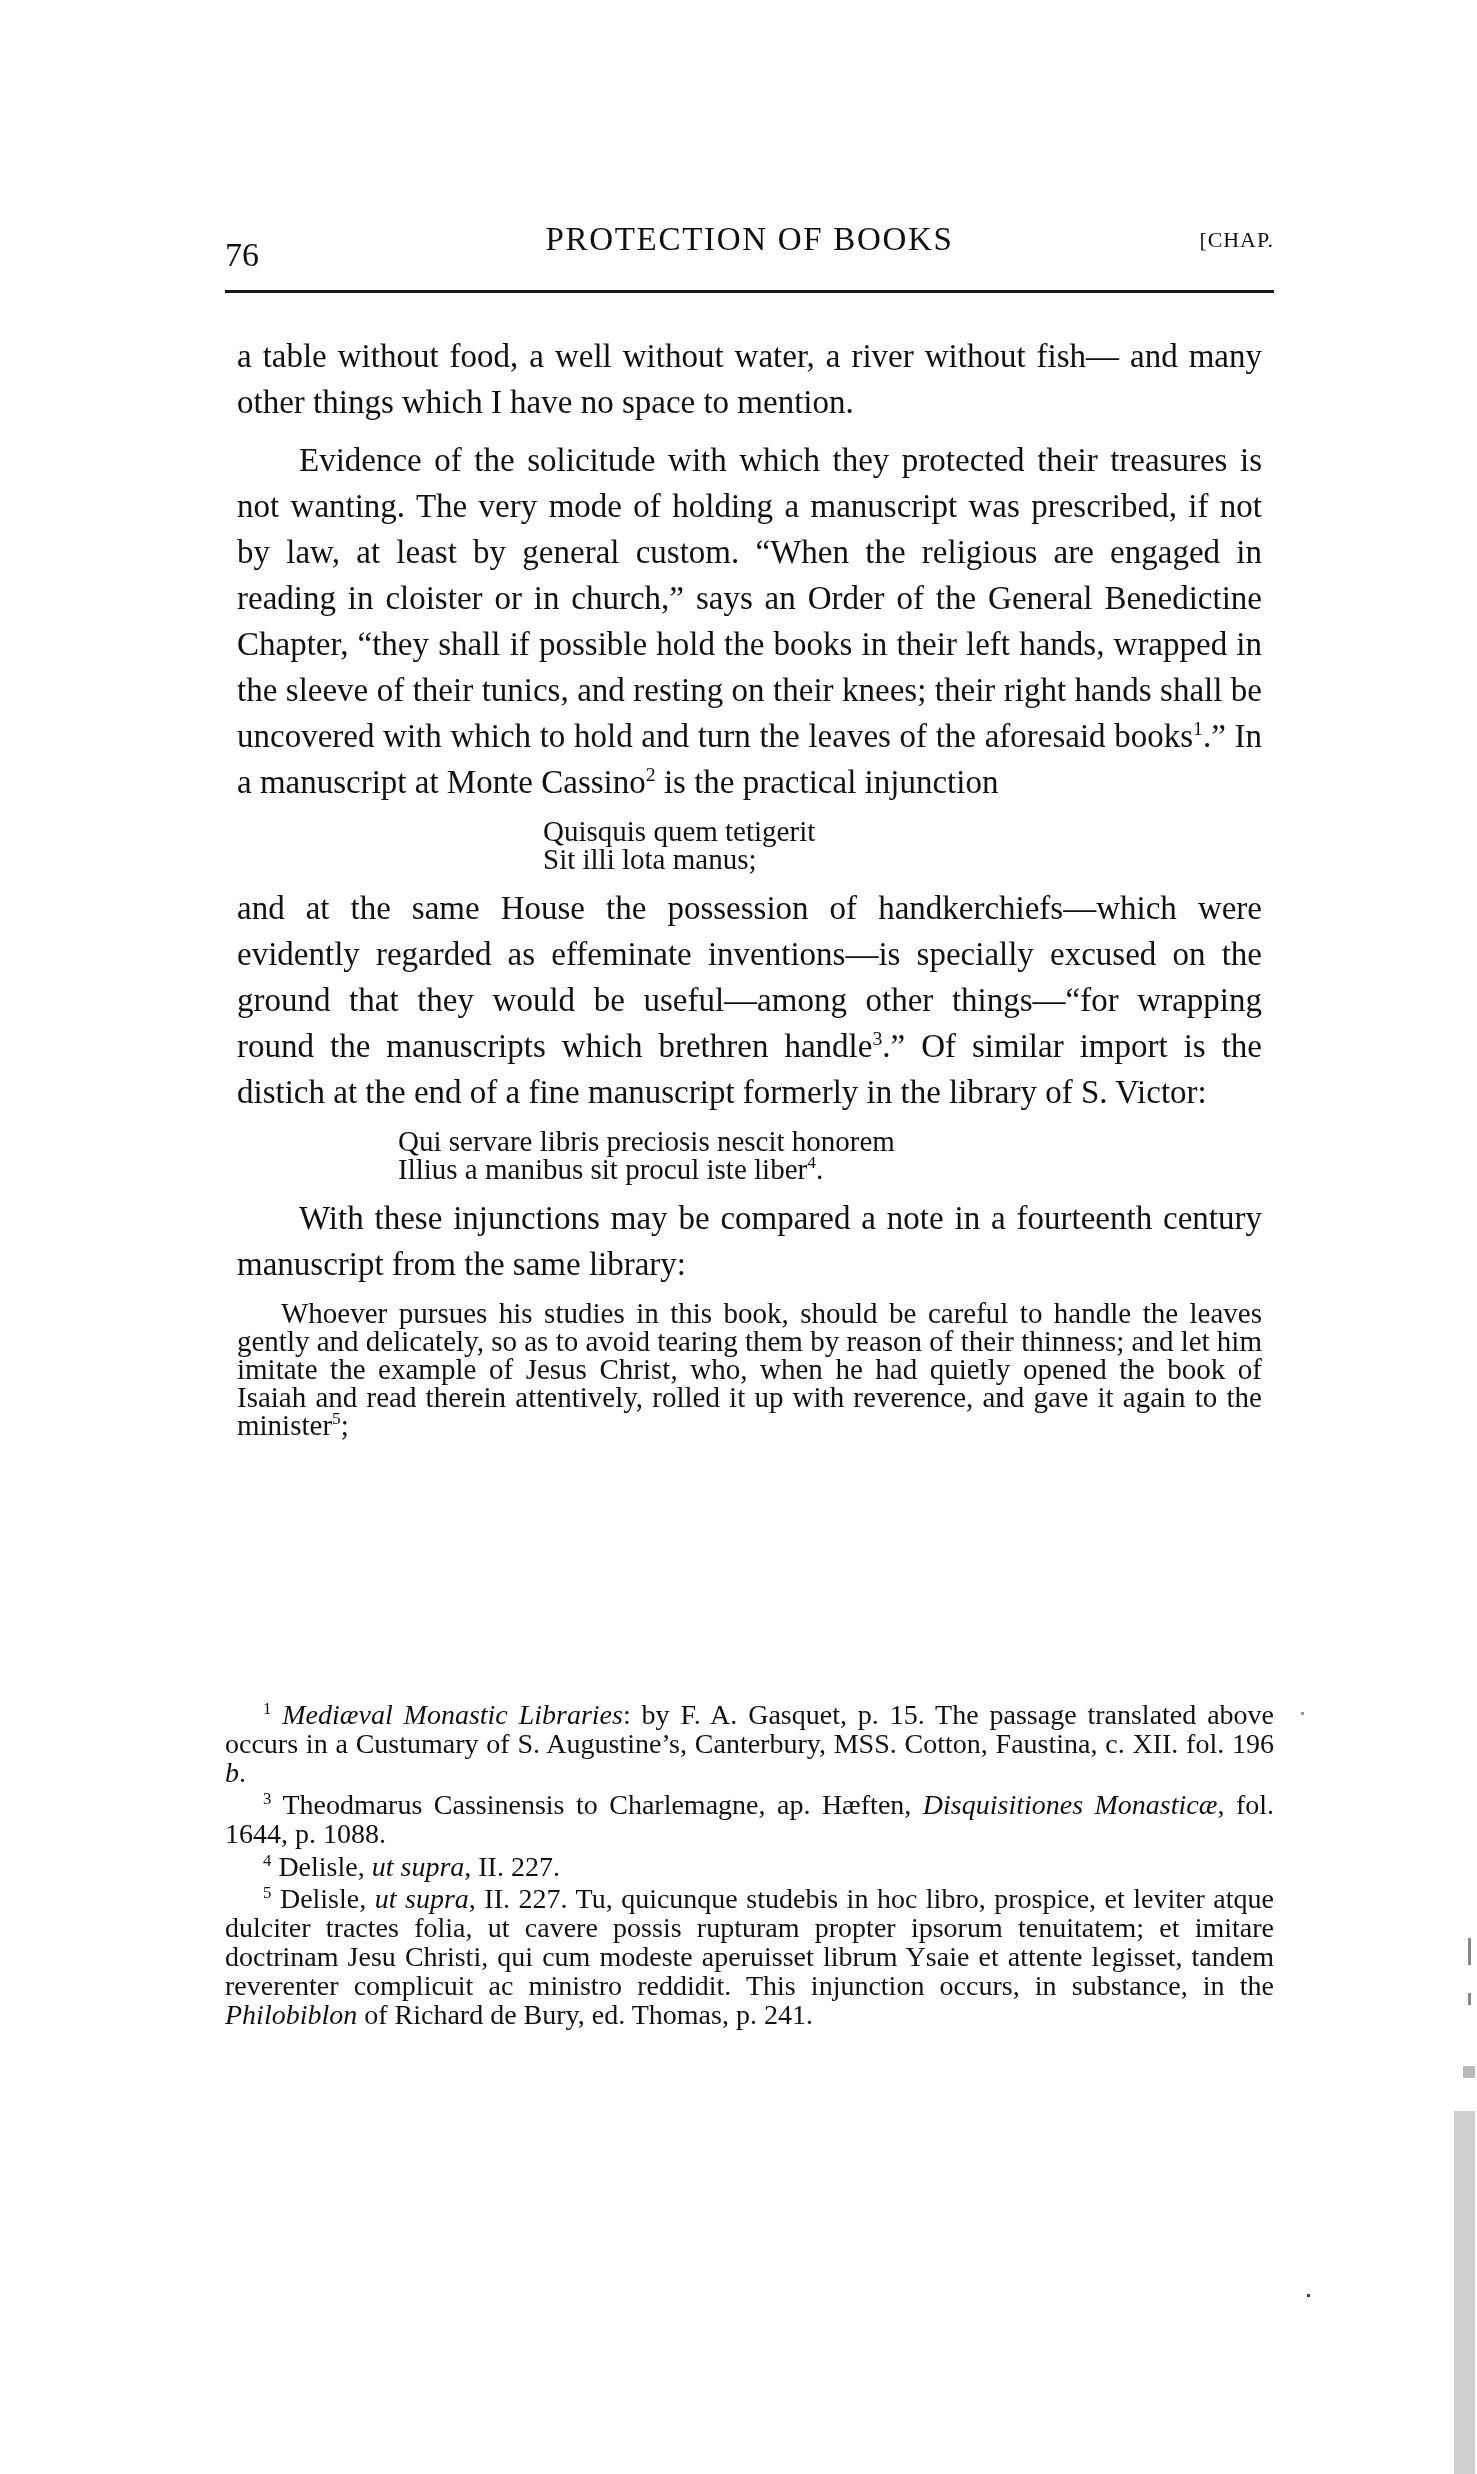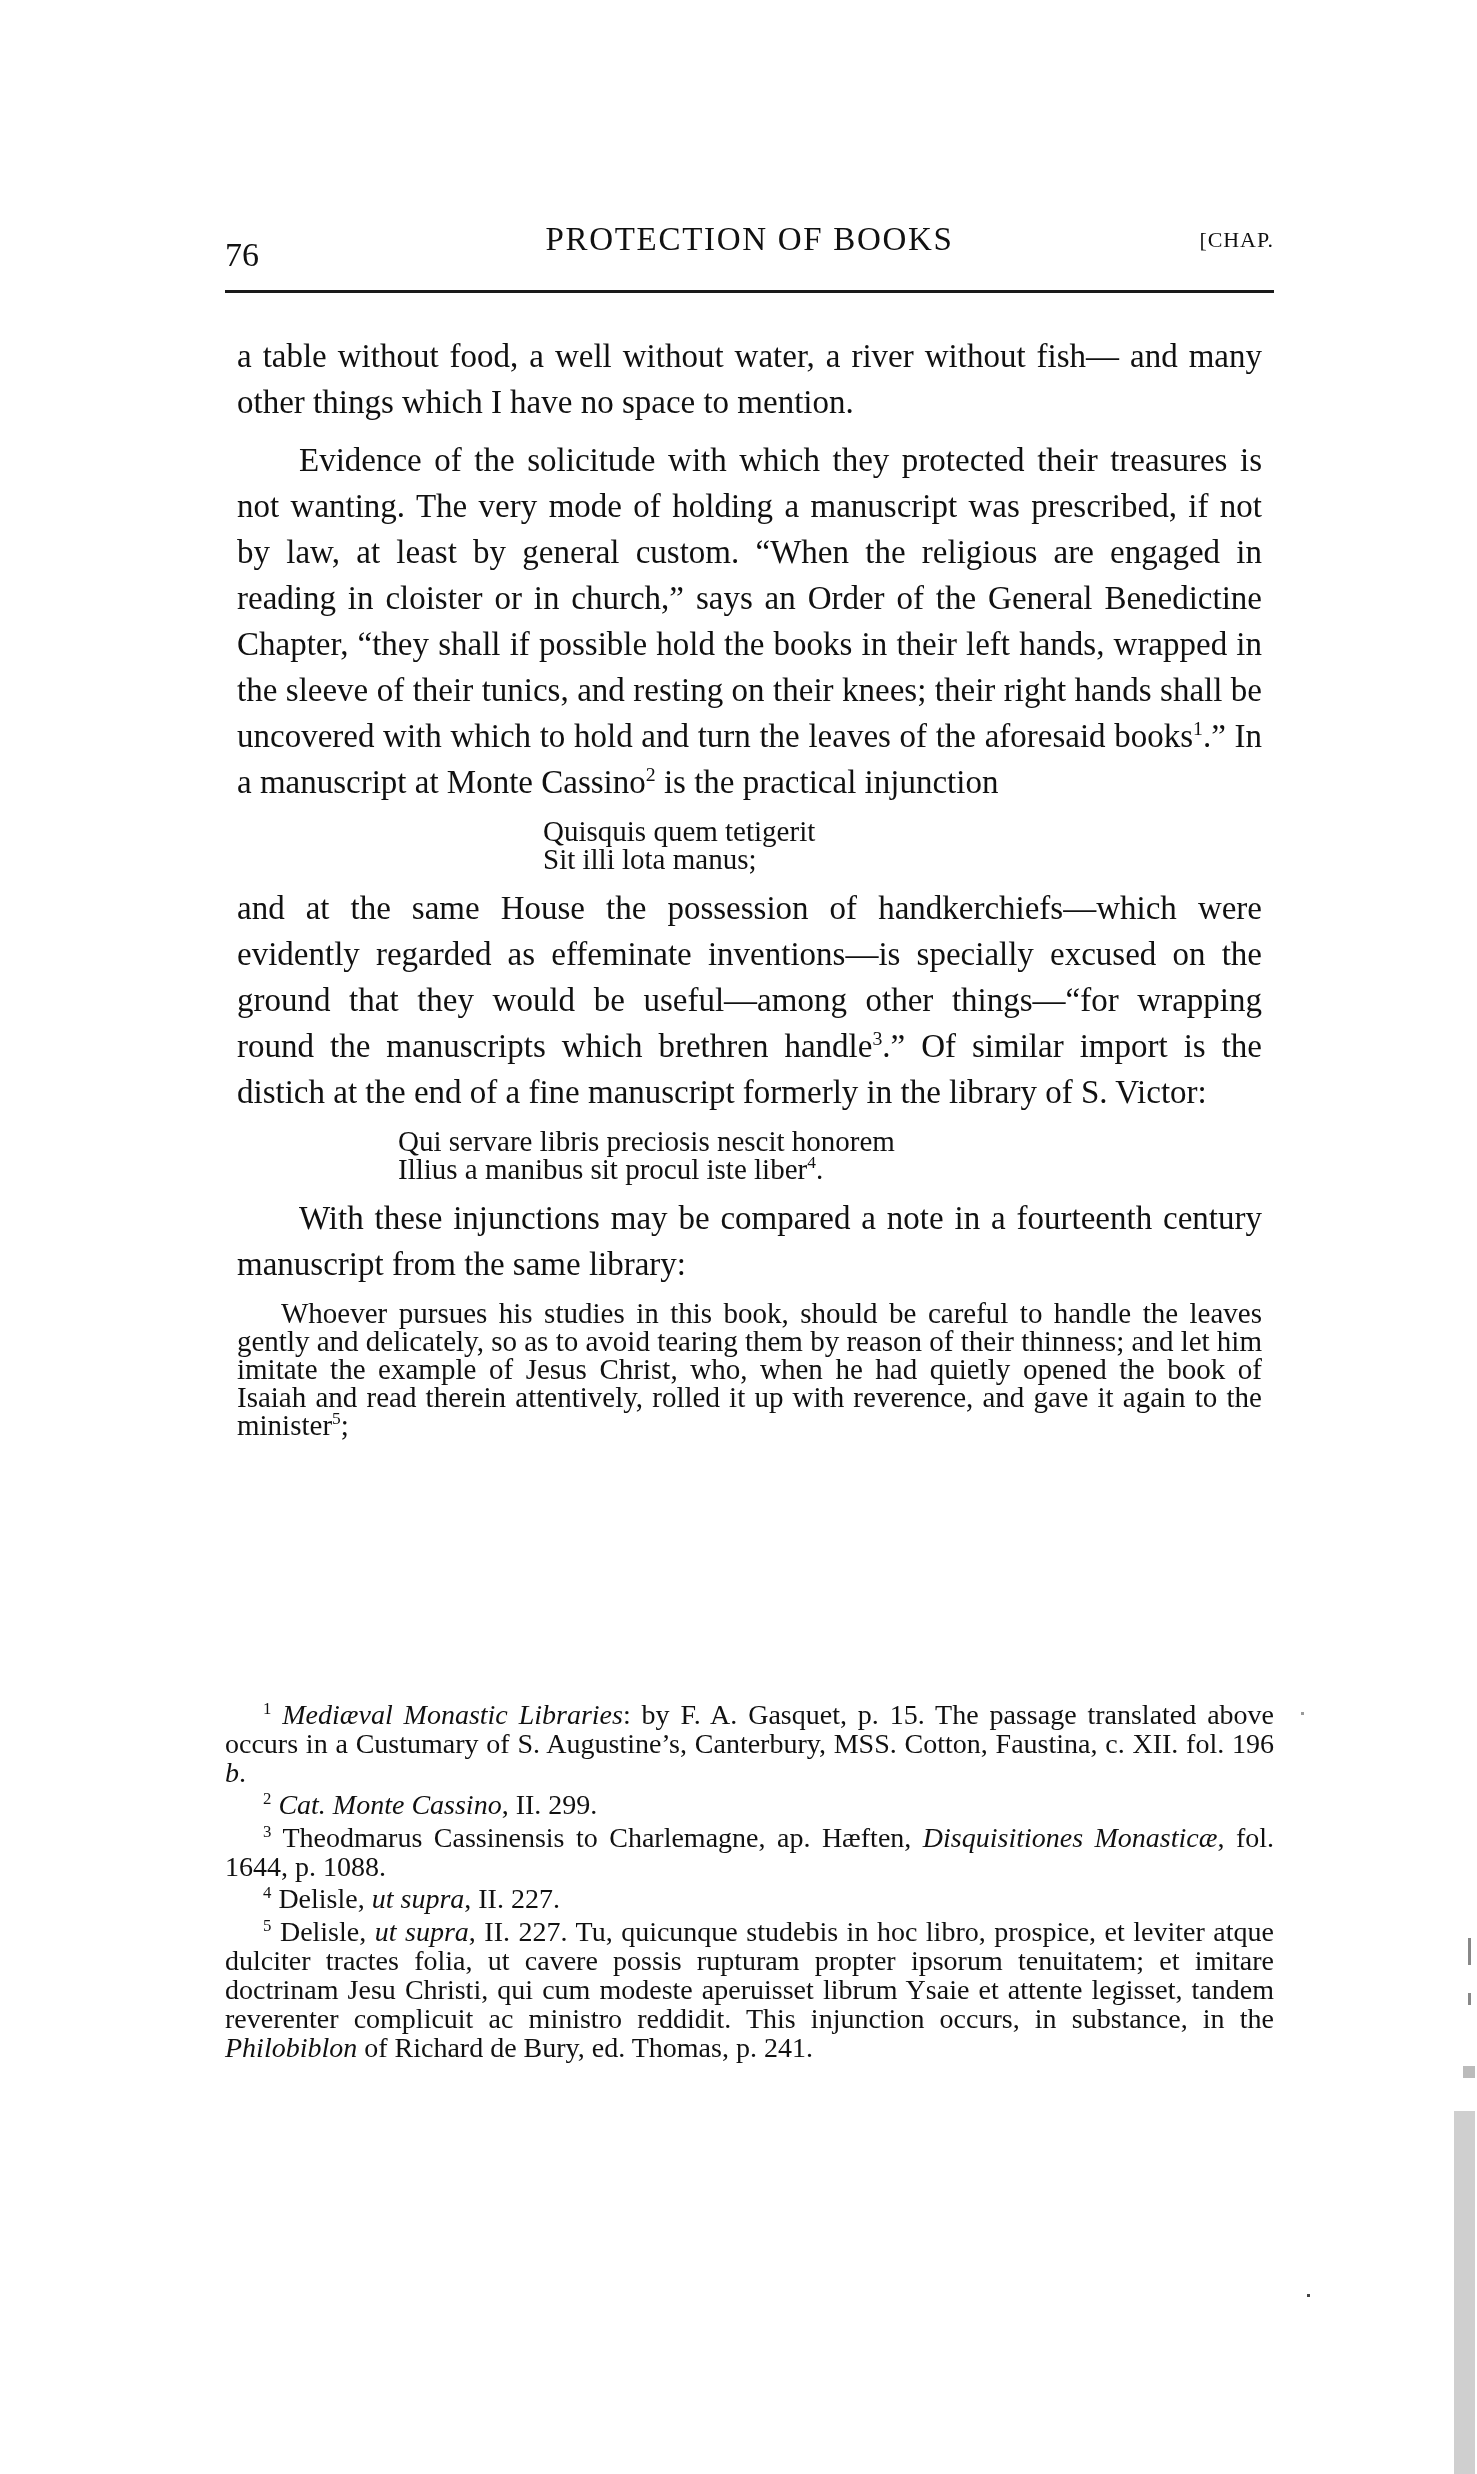--- a/index.html
+++ b/index.html
@@ -153,21 +153,20 @@
     </div>
 
     <p class="indent"><span>With these injunctions may be compared a note in a fourteenth century manuscript from the same library:</span></p>
 
     <p class="blockquote"><span>Whoever pursues his studies in this book, should be careful to handle the leaves gently and delicately, so as to avoid tearing them by reason of their thinness; and let him imitate the example of Jesus Christ, who, when he had quietly opened the book of Isaiah and read therein attentively, rolled it up with reverence, and gave it again to the minister</span><sup>5</sup><span>;</span></p>
   </div>
 
   <div class="footnotes">
     <p class="fn"><sup>1</sup> <i>Mediæval Monastic Libraries</i><span>: by F. A. Gasquet, p. 15. The passage translated above occurs in a Custumary of S. Augustine’s, Canterbury, MSS. Cotton, Faustina, c. XII. fol. 196 </span><i>b</i><span>.</span></p>
 
-    <p class="fn"><sup>2</sup> <i>Cat. Monte Cassino</i><span>, II. 299.</span></p>
 
     <p class="fn"><sup>3</sup> <span>Theodmarus Cassinensis to Charlemagne, ap. Hæften, </span><i>Disquisitiones Monasticæ</i><span>, fol. 1644, p. 1088.</span></p>
 
     <p class="fn"><sup>4</sup> <span>Delisle, </span><i>ut supra</i><span>, II. 227.</span></p>
 
     <p class="fn"><sup>5</sup> <span>Delisle, </span><i>ut supra</i><span>, II. 227. Tu, quicunque studebis in hoc libro, prospice, et leviter atque dulciter tractes folia, ut cavere possis rupturam propter ipsorum tenuitatem; et imitare doctrinam Jesu Christi, qui cum modeste aperuisset librum Ysaie et attente legisset, tandem reverenter complicuit ac ministro reddidit. This injunction occurs, in substance, in the </span><i>Philobiblon</i><span> of Richard de Bury, ed. Thomas, p. 241.</span></p>
   </div>
 </div>
 
 <div class="scan-mark" style="left:1468px; top:1938px; width:2.6px; height:27px;"></div>

